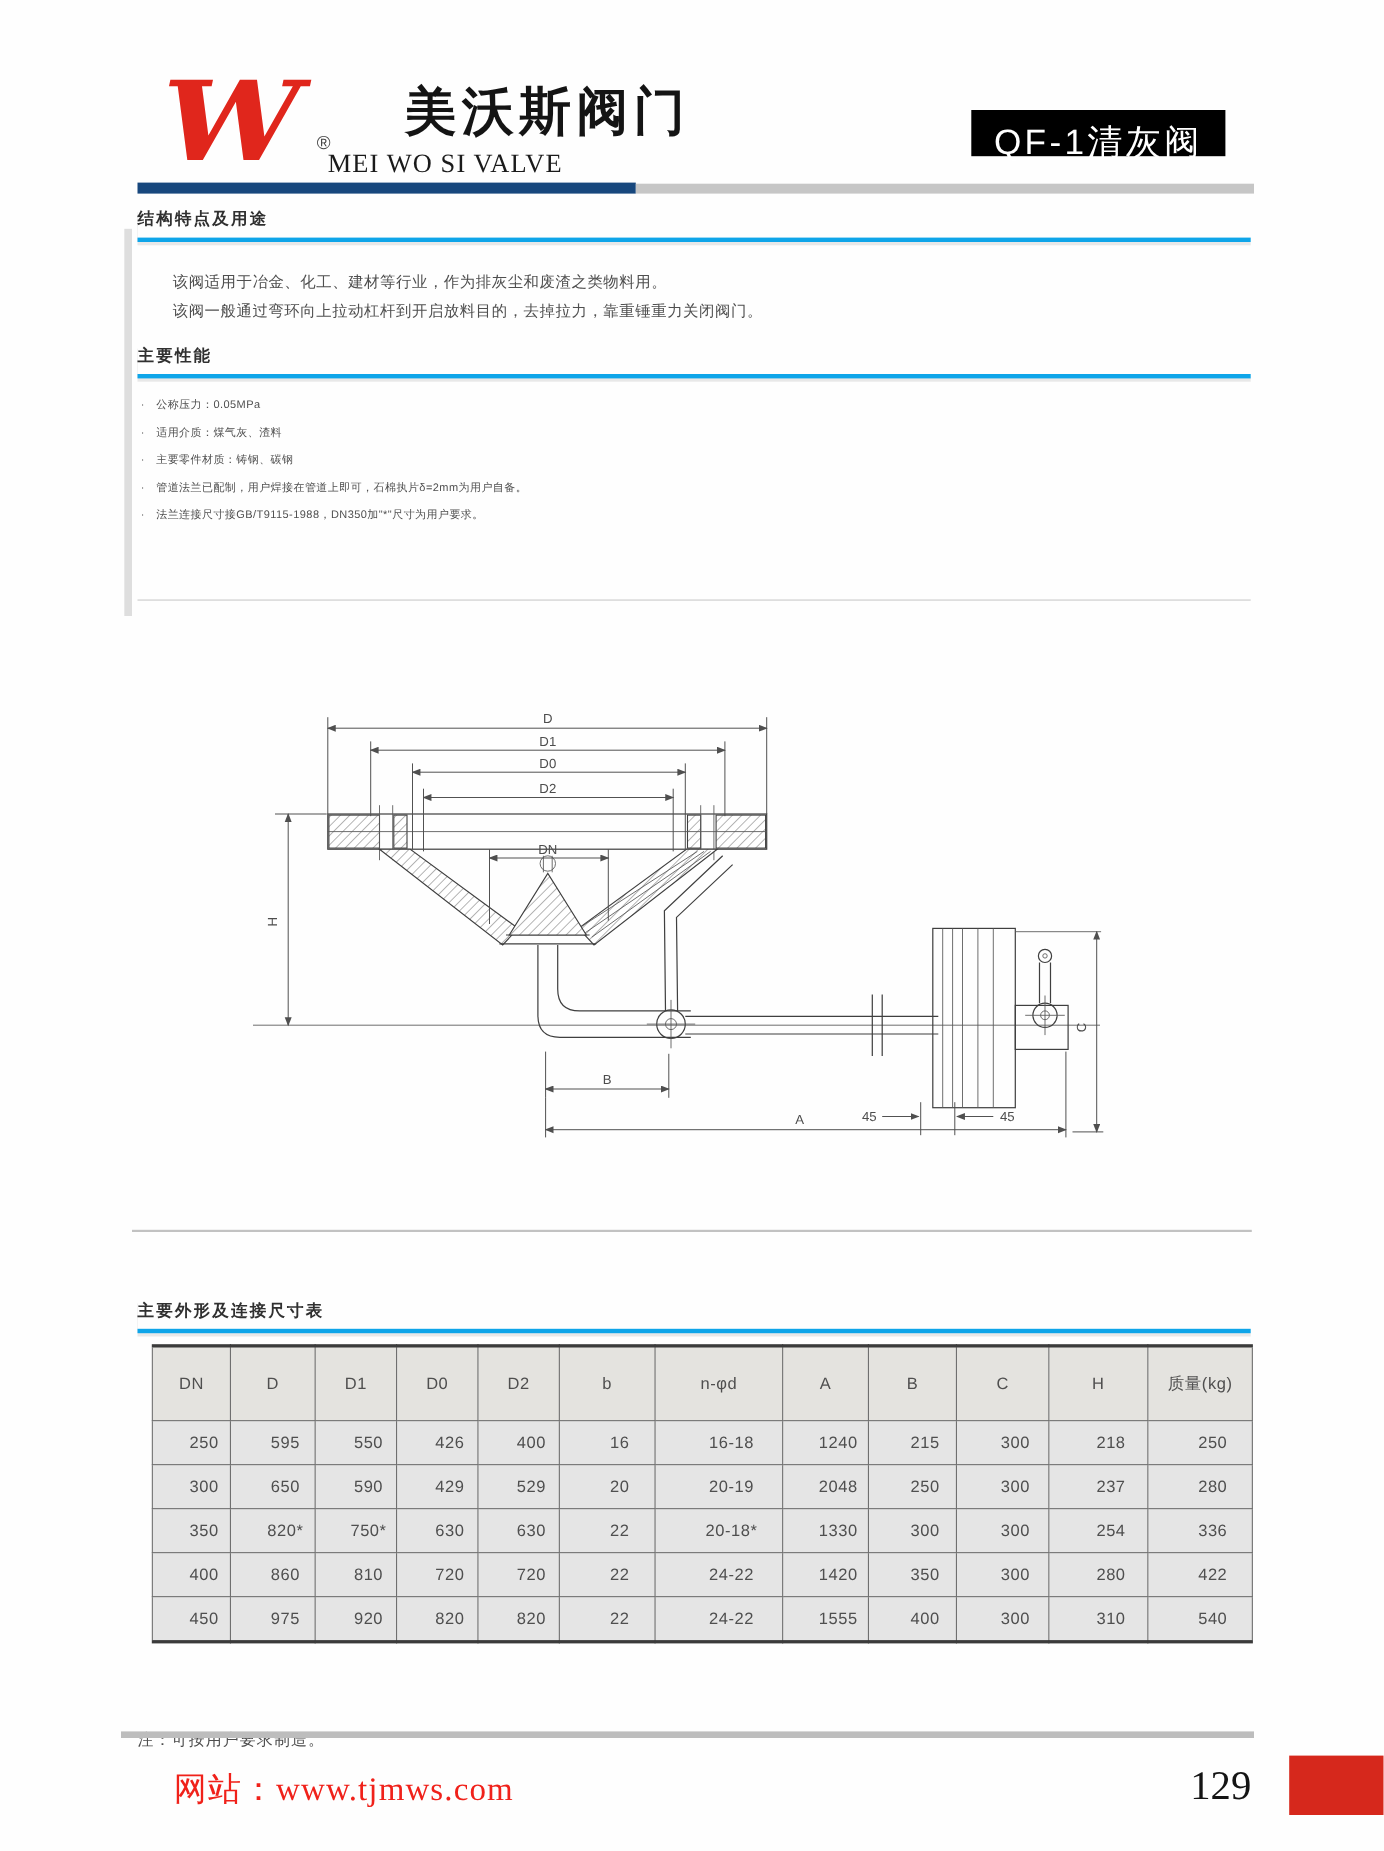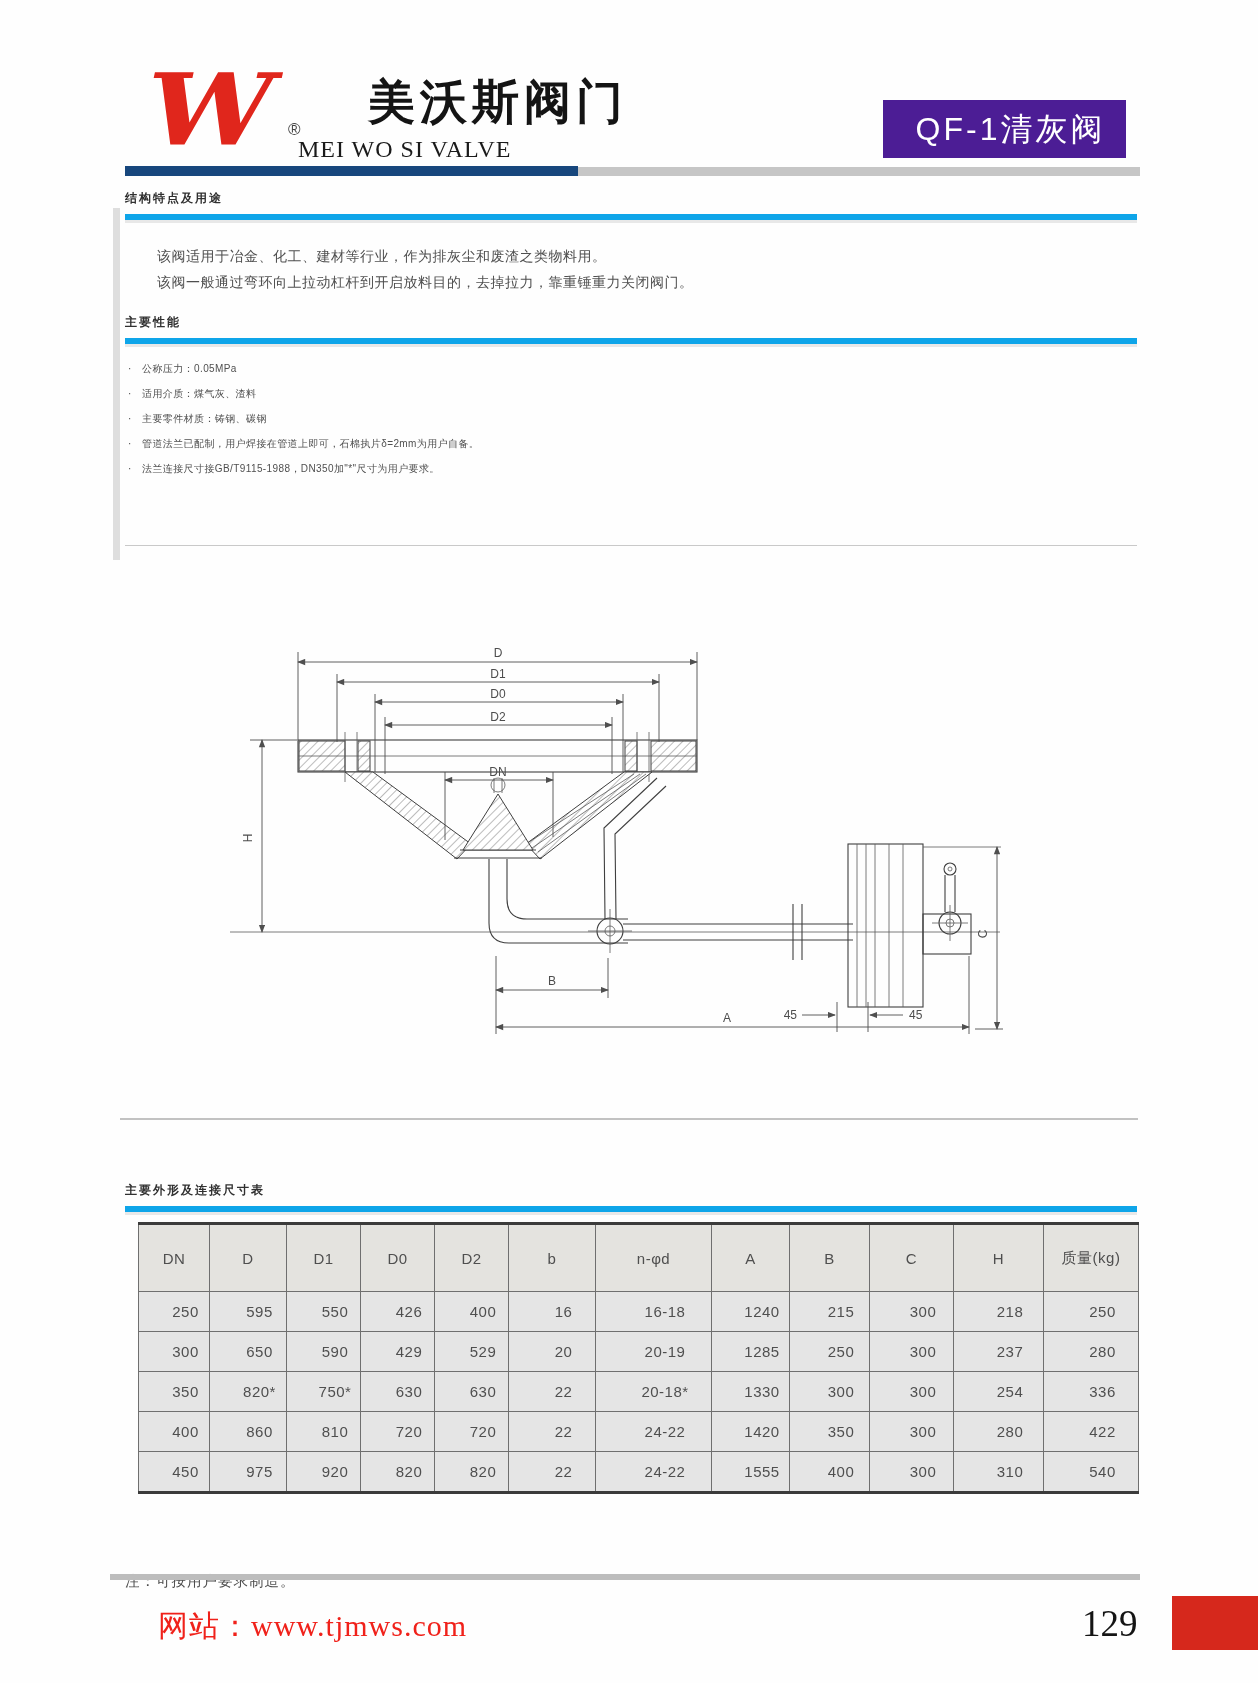--- a/index.html
+++ b/index.html
@@ -9,31 +9,31 @@
   
   .logo-w{position:absolute;left:148px;top:58px;width:170px;height:104px;
           font-family:"DejaVu Serif",serif;font-style:italic;font-weight:bold;
           font-size:100px;line-height:104px;color:#e0261c;transform:scaleX(1.12);
           transform-origin:left center;letter-spacing:-4px;}
   .logo-reg{position:absolute;left:288px;top:120px;font-size:17px;color:#444;}
   .brand-cn{position:absolute;left:308px;top:72px;width:320px;font-size:47px;line-height:60px;
             font-weight:900;color:#141414;letter-spacing:5px;font-family:"DejaVu Sans",sans-serif;text-align:right;}
   .brand-en{position:absolute;left:298px;top:136px;font-family:"Liberation Serif",serif;
             font-size:24px;color:#1a1a1a;letter-spacing:1px;}
-  .badge{position:absolute;left:883px;top:100px;width:231px;height:58px;background:#4c1d95;
-         color:#ffffff;font-size:32px;letter-spacing:3px;text-align:center;line-height:58px;padding-left:12px;}
+  .badge{position:absolute;left:883px;top:100px;width:231px;height:42px;background:#000000;
+         color:#ffffff;font-size:32px;letter-spacing:3px;text-align:center;line-height:58px;}
   .bar-blue{position:absolute;left:125px;top:166px;width:453px;height:10px;background:#17477d;}
   .bar-gray{position:absolute;left:578px;top:167px;width:562px;height:9px;background:#c6c6c6;}
 
   .left-strip{position:absolute;left:113px;top:208px;width:7px;height:352px;background:#dedede;}
 
   
-  .sec-title{position:absolute;left:125px;width:1012px;font-size:12px;font-weight:bold;
+  .sec-title{position:absolute;left:125px;width:1012px;font-size:15px;font-weight:bold;
              color:#303030;letter-spacing:2px;padding-bottom:7px;
-             border-bottom:6px solid #0ea5e9;box-shadow:0 3px 0 #e8e8e8;}
+             border-bottom:4px solid #0ea5e9;box-shadow:0 3px 0 #e8e8e8;}
   .para{position:absolute;left:157px;width:900px;font-size:14px;color:#4f4f4f;letter-spacing:.5px;}
   .bullets{position:absolute;left:128px;top:356px;width:920px;}
   .bullet-line{height:25px;line-height:25px;font-size:10px;color:#4f4f4f;letter-spacing:.4px;}
   .bullet-line .mk{display:inline-block;width:14px;color:#444;}
   .hr-thin{position:absolute;left:125px;width:1012px;height:0;border-top:1px solid #c9c9c9;}
   .hr-soft{position:absolute;left:120px;width:1018px;height:0;border-top:2px solid #c2c2c2;}
 
   
   .drawing{position:absolute;left:205px;top:582px;width:800px;height:460px;}
   .drawing text{font-family:"Liberation Sans",sans-serif;font-size:12px;fill:#4d4d4d;}
@@ -274,21 +274,21 @@
           <td>250</td>
         </tr>
         <tr>
           <td>300</td>
           <td>650</td>
           <td>590</td>
           <td>429</td>
           <td>529</td>
           <td>20</td>
           <td>20-19</td>
-          <td>1285</td>
+          <td>2048</td>
           <td>250</td>
           <td>300</td>
           <td>237</td>
           <td>280</td>
         </tr>
         <tr>
           <td>350</td>
           <td>820*</td>
           <td>750*</td>
           <td>630</td>

